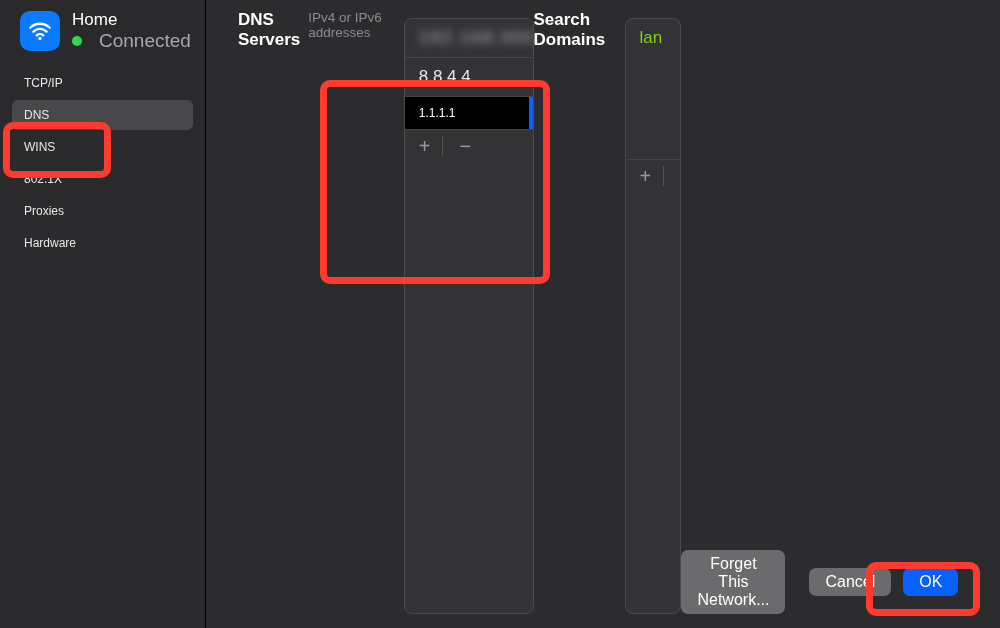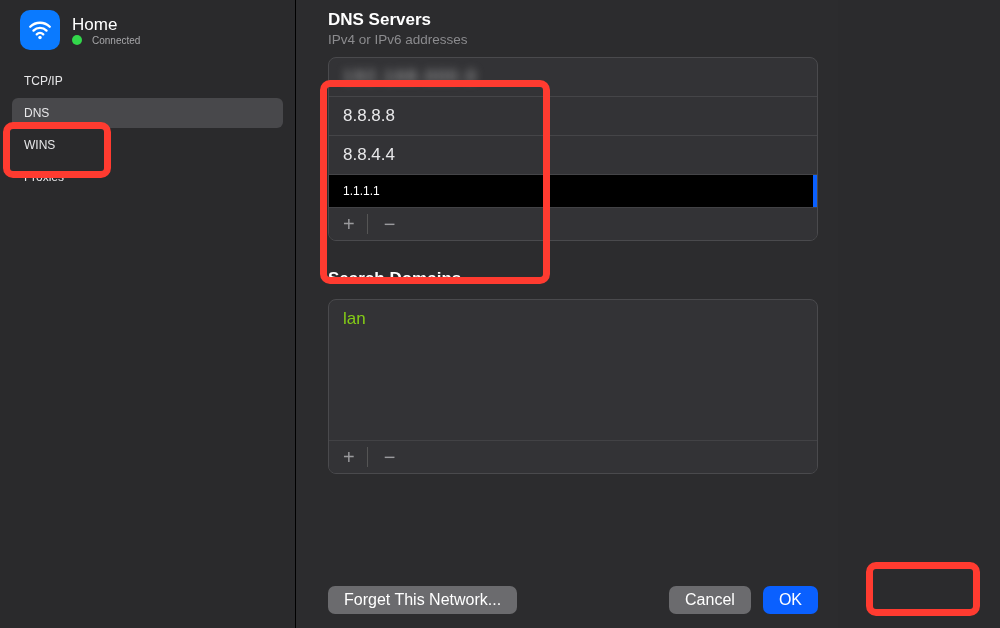--- a/index.html
+++ b/index.html
@@ -28,21 +28,21 @@
     padding: 6px 14px 14px 20px;
     gap: 12px;
   }
   .wifi-icon {
     width: 40px; height: 40px;
     border-radius: 10px;
     background: #0a7aff;
     display: flex; align-items: center; justify-content: center;
   }
   .network-title { font-size: 17px; font-weight: 500; color: #fff; }
-  .network-status { display: flex; align-items: center; gap: 10px; font-size: 10px; color: #a7a7aa; }
+  .network-status { display: flex; align-items: center; gap: 17px; font-size: 19px; color: #a7a7aa; }
   .status-dot { width: 10px; height: 10px; border-radius: 50%; background: #32d74b; display: inline-block; }
 
   .side-list { padding: 0 8px 0 8px; }
   .side-item {
     padding: 8px 12px;
     font-size: 12px;
     color: #e8e8ea;
     border-radius: 6px;
     margin: 2px 4px;
     cursor: default;
@@ -58,21 +58,21 @@
     pointer-events: none;
     z-index: 50;
   }
 
   
   .main {
     flex: 1;
     background: #2c2c2e;
     padding: 8px 20px 14px 32px;
     display: flex;
-    flex-direction: column;
+    flex-direction: row;
   }
   .section-title { font-size: 17px; font-weight: 700; color: #fff; margin-top: 2px; }
   .section-sub { font-size: 13.5px; color: #8b8b8e; margin-top: 2px; }
 
   .list-box {
     margin-top: 10px;
     background: #333336;
     border: 1px solid #4a4a4d;
     border-radius: 8px;
     overflow: hidden;
@@ -166,33 +166,34 @@
           <span class="status-dot"></span>
           <span>Connected</span>
         </div>
       </div>
     </div>
 
     <div class="side-list">
       <div class="side-item">TCP/IP</div>
       <div class="side-item active" id="dns-item">DNS</div>
       <div class="side-item">WINS</div>
+      <div class="side-item">802.1X</div>
       <div class="side-item">Proxies</div>
+      <div class="side-item">Hardware</div>
     </div>
 
     <div class="hl" style="left:3px; top:122px; width:108px; height:56px;"></div>
   </aside>
 
   <main class="main">
     <div class="section-title">DNS Servers</div>
     <div class="section-sub">IPv4 or IPv6 addresses</div>
 
     <div class="list-box" id="dns-box" style="position:relative;">
       <div class="list-row blurred"><span>192.168.000.0</span></div>
-      <div class="list-row"><span>8.8.8.8</span></div>
       <div class="list-row"><span>8.8.4.4</span></div>
       <div class="list-row editing">
         <input class="edit-field" value="1.1.1.1" style="">
       </div>
       <div class="list-footer">
         <span class="plusminus sep">+</span>
         <span class="plusminus">−</span>
       </div>
     </div>
 

